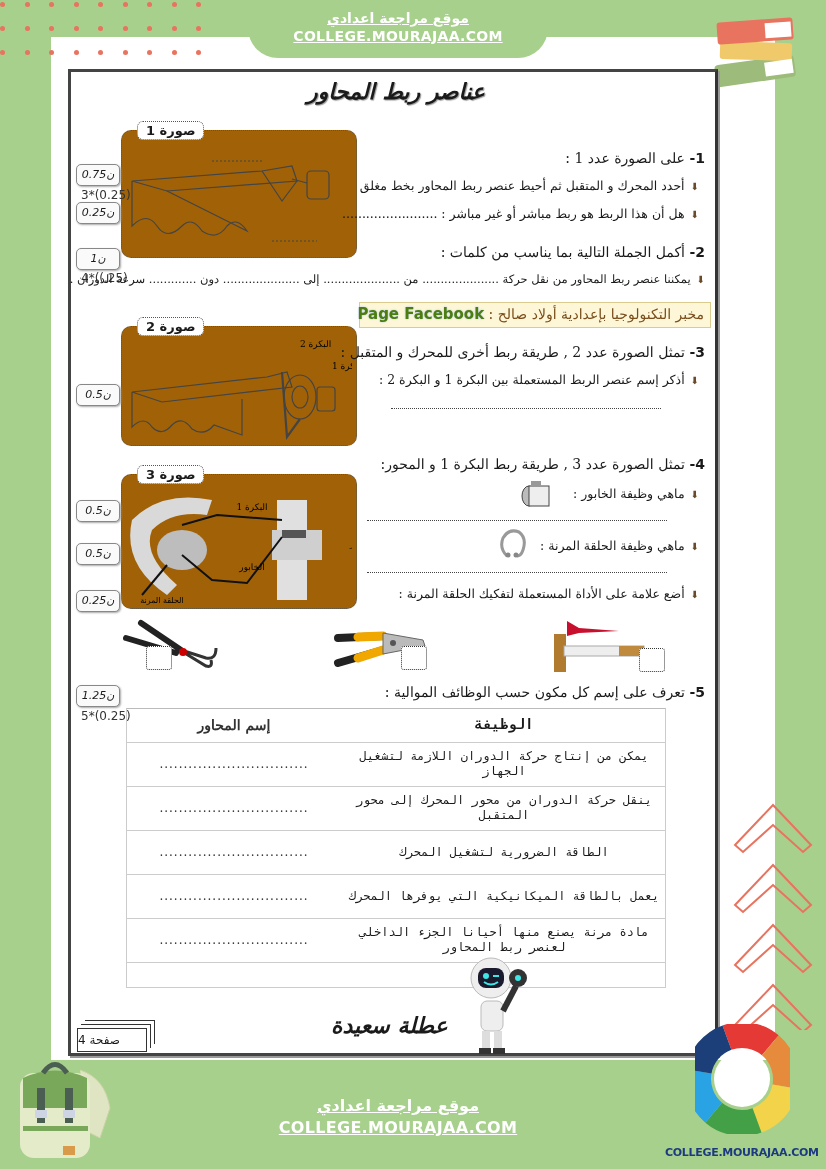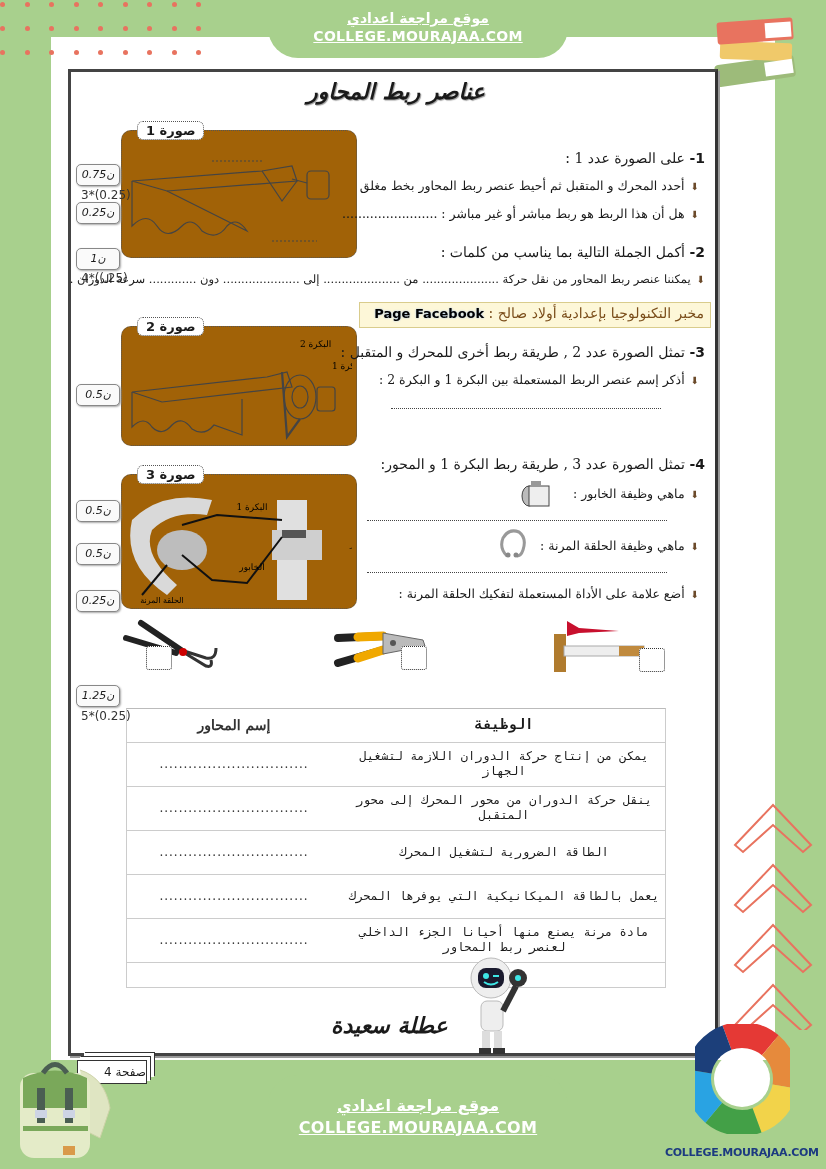--- a/index.html
+++ b/index.html
@@ -6,21 +6,21 @@
   html, body { width: 826px; height: 1169px; overflow: hidden; }
   body { position: relative; background: #a8d08d; font-family: "DejaVu Serif", serif; color: #1a1a1a; }
 
   
   .white-bg { position: absolute; left: 50px; top: 37px; width: 725px; height: 1023px; background: #fff; }
   .left-strip { position: absolute; left: 2px; top: 37px; width: 49px; height: 1030px; background: #a8d08d; }
   .dots { position: absolute; left: 0; top: 0; width: 200px; height: 55px; }
   .dot { position: absolute; width: 5px; height: 5px; border-radius: 50%; background: #e8735f; }
 
   
-  .banner { position: absolute; left: 268px; width: 300px; background: #a8d08d; text-align: center; color: #fff; border-radius: 0 0 30px 30px; }
+  .banner { position: absolute; left: 248px; width: 300px; background: #a8d08d; text-align: center; color: #fff; border-radius: 0 0 30px 30px; }
   .banner.top { top: 0; height: 58px; padding-top: 9px; }
   .banner.bottom { top: 1075px; height: 94px; padding-top: 20px; border-radius: 30px 30px 0 0; }
   .banner .ar { font-family: "DejaVu Sans", sans-serif; font-weight: bold; font-size: 14px; text-decoration: underline; direction: rtl; display: block; line-height: 18px; }
   .banner .en { font-family: "DejaVu Sans", sans-serif; font-weight: bold; font-size: 14px; text-decoration: underline; display: block; line-height: 18px; letter-spacing: 0.3px; }
   .banner.bottom .ar, .banner.bottom .en { font-size: 16px; line-height: 22px; }
 
   
   .page { position: absolute; left: 68px; top: 69px; width: 650px; height: 987px; border: 3px solid #444; border-right-color: #333; background: #fff; box-shadow: 2px 2px 0 #999; }
 
   .title { position: absolute; left: 230px; top: 6px; width: 190px; text-align: center; font-size: 22px; font-weight: bold; direction: rtl; font-style: italic; text-shadow: 1px 1px 1px #999; }
@@ -32,34 +32,34 @@
 
   
   .score { position: absolute; left: 5px; width: 44px; height: 22px; border: 1px solid #888; border-radius: 5px; background: #fafafa; box-shadow: 1px 1px 2px #aaa; font-family: "DejaVu Sans", sans-serif; font-size: 11px; font-style: italic; text-align: center; line-height: 20px; }
   .score-note { position: absolute; left: 10px; font-size: 12px; color: #333; font-family: "DejaVu Sans", sans-serif; }
 
   
   .fig { position: absolute; left: 50px; width: 236px; border: 1.5px dotted #555; border-radius: 10px; background: #a16207; }
   .fig-label { position: absolute; left: 15px; top: -10px; padding: 1px 8px; border: 1.5px dotted #555; border-radius: 6px; background: #fff; font-size: 13px; font-weight: bold; direction: rtl; font-family: "DejaVu Sans", sans-serif; }
 
   .fb-banner { position: absolute; left: 288px; top: 230px; width: 352px; height: 26px; background: #fdf7d8; border: 1px solid #d9cc8c; font-size: 14px; direction: rtl; padding: 2px 6px; color: #7a4d1a; white-space: nowrap; }
-  .fb-banner .fb { color: #000000; font-weight: bold; font-family: "DejaVu Sans", sans-serif; font-size: 13px; text-shadow: 0 0 2px #9ec0f0; margin-left: 28px; }
+  .fb-banner .fb { color: #4d7c0f; font-weight: bold; font-family: "DejaVu Sans", sans-serif; font-size: 15px; text-shadow: 0 0 2px #9ec0f0; margin-left: 28px; }
 
   
   .tool-check { position: absolute; width: 26px; height: 24px; border: 1.5px dotted #333; border-radius: 3px; background: #fff; }
 
   
   .tbl { position: absolute; left: 55px; top: 636px; width: 540px; border-collapse: collapse; font-size: 12px; }
   .tbl th { height: 34px; font-weight: bold; font-size: 14px; border-bottom: 1px solid #ccc; }
   .tbl td { height: 44px; border-bottom: 1px solid #ccc; }
   .tbl .fn { direction: rtl; text-align: center; width: 60%; font-family: Liberation Mono, monospace; }
   .tbl .nm { text-align: center; width: 40%; color: #333; letter-spacing: 1px; }
   .tbl-wrap { position: absolute; left: 55px; top: 636px; width: 540px; height: 280px; border: 1px solid #ccc; border-top: 1px solid #bbb; }
 
-  .page-num { position: absolute; left: 6px; top: 956px; width: 70px; height: 24px; border: 1px solid #333; background: #fff; box-shadow: 3px -3px 0 #fff, 4px -4px 0 #333, 7px -7px 0 #fff, 8px -8px 0 #333; font-size: 12px; direction: rtl; text-align: right; line-height: 22px; font-family: "DejaVu Sans", sans-serif; margin-top: 32px; }
+  .page-num { position: absolute; left: 6px; top: 956px; width: 70px; height: 24px; border: 1px solid #333; background: #fff; box-shadow: 3px -3px 0 #fff, 4px -4px 0 #333, 7px -7px 0 #fff, 8px -8px 0 #333; font-size: 12px; direction: rtl; text-align: left; line-height: 22px; font-family: "DejaVu Sans", sans-serif; }
   .bye { position: absolute; left: 260px; top: 940px; font-size: 22px; font-style: italic; direction: rtl; font-weight: bold; }
 
   .chev { position: absolute; }
 </style>
 </head>
 <body>
 
 <div class="white-bg"></div>
 <div class="left-strip"></div>
 <div class="dots" id="dots">
@@ -236,20 +236,23 @@
   <svg style="position:absolute;left:478px;top:544px" width="110" height="60" viewBox="0 0 110 60">
     <rect x="5" y="18" width="12" height="38" fill="#b07b2e"></rect>
     <rect x="15" y="30" width="80" height="10" fill="#eee" stroke="#aaa"></rect>
     <rect x="70" y="30" width="25" height="10" fill="#c08a3e"></rect>
     <path d="M18 5 L30 12 L70 15 L30 17 L18 20 Z" fill="#c8102e"></path>
   </svg>
   <div class="tool-check" style="left:568px;top:576px"></div>
 
   <div class="score" style="top:613px">ن1.25</div>
   <div class="score-note" style="top:637px">5*(0.25)</div>
+  <div class="q" style="top:612px">
+    <b>5-</b> <span>تعرف على إسم كل مكون حسب الوظائف الموالية :</span>
+  </div>
 
   <div class="tbl-wrap"></div>
   <table class="tbl">
     <thead>
       <tr>
         <th class="nm">إسم المحاور</th>
         <th class="fn">الوظيفة</th>
       </tr>
     </thead>
     <tbody>

